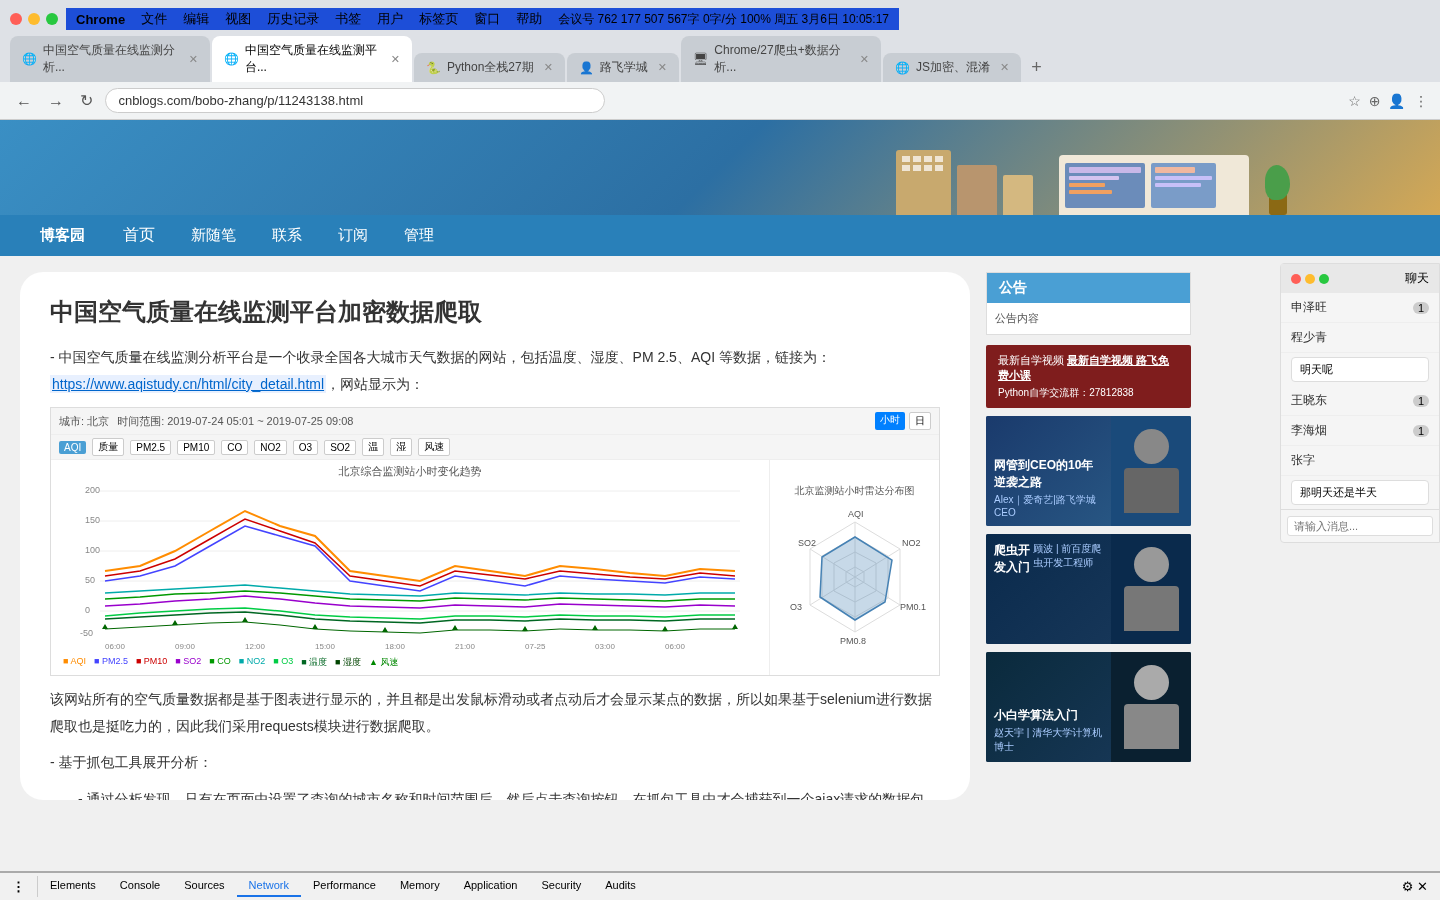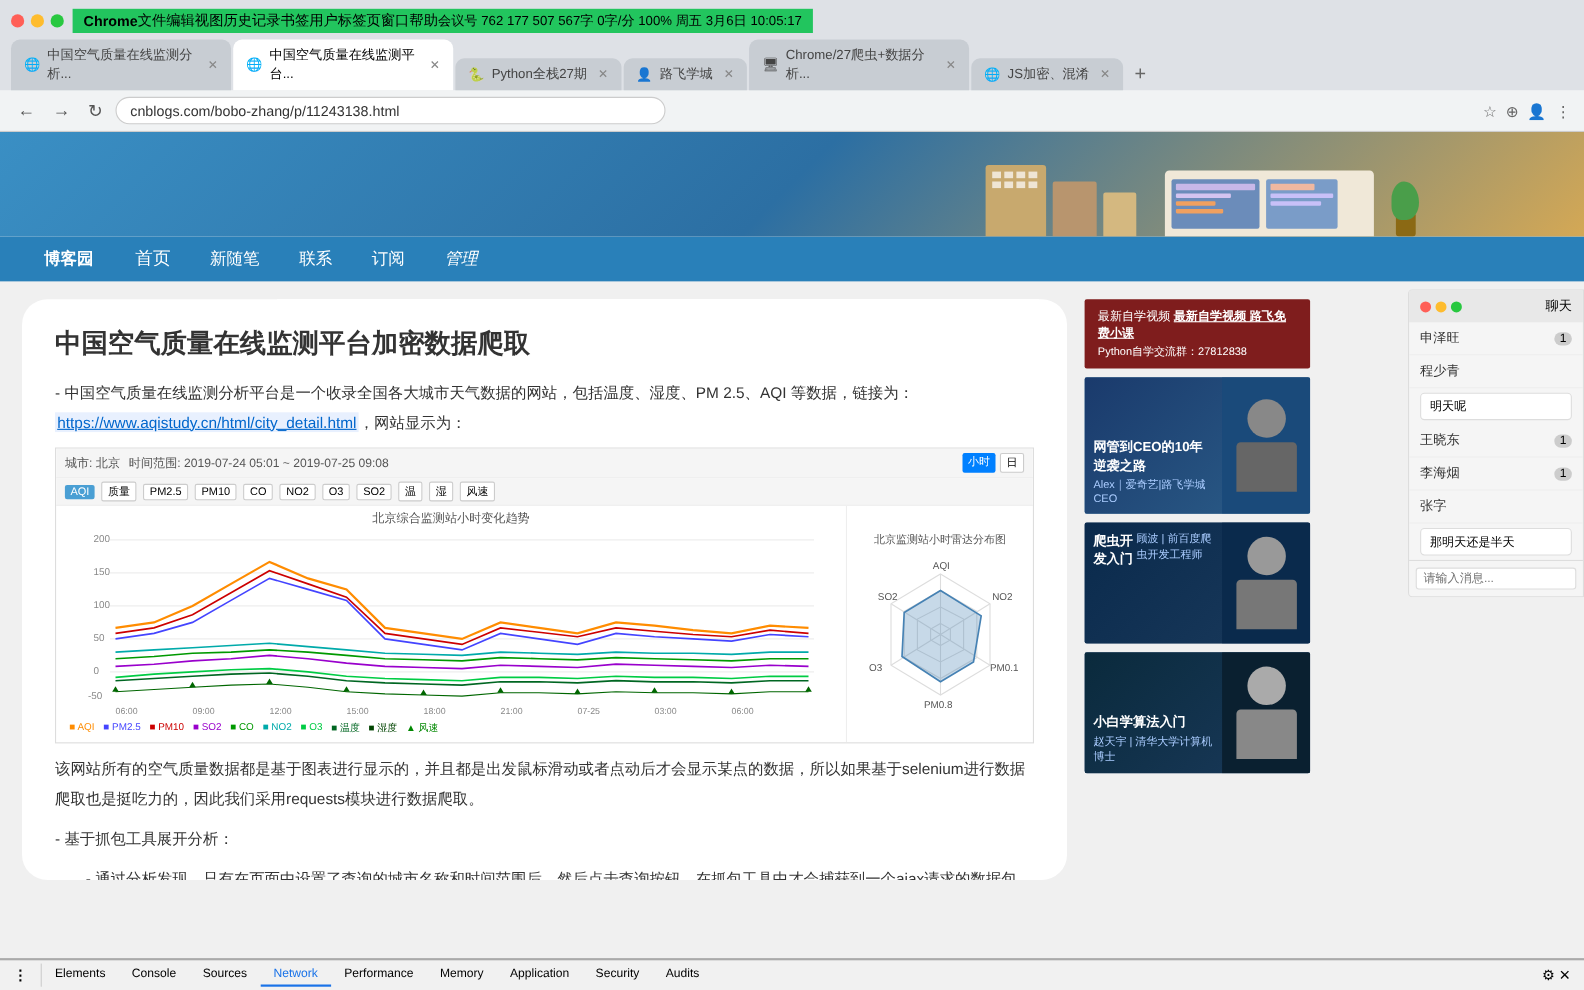--- a/index.html
+++ b/index.html
@@ -6,21 +6,21 @@
     body { font-family: -apple-system, "PingFang SC", "Microsoft YaHei", sans-serif; font-size: 14px; background: #f0f0f0; width: 1440px; height: 900px; overflow: hidden; }
 
     
     .browser-chrome { background: #dee1e6; width: 100%; }
     .title-bar { display: flex; align-items: center; padding: 8px 10px 0; gap: 8px; background: #dee1e6; }
     .traffic-lights { display: flex; gap: 6px; align-items: center; }
     .traffic-light { width: 12px; height: 12px; border-radius: 50%; }
     .tl-red { background: #ff5f57; }
     .tl-yellow { background: #febc2e; }
     .tl-green { background: #28c840; }
-    .menu-bar { display: flex; align-items: center; padding: 2px 10px; font-size: 13px; color: #000; background: #22c55e; }
+    .menu-bar { display: flex; align-items: center; gap: 16px; padding: 2px 10px; font-size: 13px; color: #000; background: #1d4ed8; }
     .menu-item { cursor: pointer; }
     .menu-item.bold { font-weight: 600; }
     .system-info { margin-left: auto; display: flex; align-items: center; gap: 8px; font-size: 12px; }
     .tabs-bar { display: flex; align-items: flex-end; padding: 6px 10px 0; background: #dee1e6; gap: 2px; }
     .tab { display: flex; align-items: center; gap: 6px; padding: 6px 12px; border-radius: 8px 8px 0 0; font-size: 12px; cursor: pointer; max-width: 200px; }
     .tab.inactive { background: #c8cdd3; color: #444; }
     .tab.active { background: #fff; color: #000; }
     .tab .close-btn { margin-left: 4px; color: #888; font-size: 11px; }
     .tab-add { background: none; border: none; font-size: 18px; color: #666; cursor: pointer; padding: 4px 8px; }
     .address-bar { display: flex; align-items: center; padding: 6px 12px; gap: 8px; background: #f1f3f4; border-bottom: 1px solid #ccc; }
@@ -168,21 +168,21 @@
     </div>
   </div>
 </div>
 
 <div class="blog-nav" style="background:#2980b9; padding:0 20px; display:flex; align-items:center;">
   <a href="#" style="color:#fff;text-decoration:none;padding:10px 20px;font-size:15px;font-weight:bold;">博客园</a>
   <a href="#" style="color:#fff;text-decoration:none;padding:10px 18px;font-size:16px;">首页</a>
   <a href="#" style="color:#fff;text-decoration:none;padding:10px 18px;font-size:15px;">新随笔</a>
   <a href="#" style="color:#fff;text-decoration:none;padding:10px 18px;font-size:15px;">联系</a>
   <a href="#" style="color:#fff;text-decoration:none;padding:10px 18px;font-size:15px;">订阅</a>
-  <a href="#" style="color:#fff;text-decoration:none;padding:10px 18px;font-size:15px;font-style:italic;">管理</a>
+  <a href="#" style="color:#fff;text-decoration:none;padding:10px 18px;font-size:15px;">管理</a>
 </div>
 
 <div style="display:flex; padding:16px 20px; background:#f0f0f0; gap:16px; height:560px; overflow:hidden;">
 
   <div style="flex:1; background:#fff; padding:24px 30px; overflow-y:auto; max-width:950px;border-radius:23px;">
     <h1 style="font-size:24px;font-weight:bold;color:#333;margin-bottom:16px;">中国空气质量在线监测平台加密数据爬取</h1>
 
     <p style="color:#333;line-height:1.9;margin-bottom:10px;">
       <span>- 中国空气质量在线监测分析平台是一个收录全国各大城市天气数据的网站，包括温度、湿度、PM 2.5、AQI 等数据，链接为：</span><br>
       <a href="#" style="color:#0066cc;background:#e8f0fe;padding:1px 2px;text-decoration:underline;">https://www.aqistudy.cn/html/city_detail.html</a><span>，网站显示为：</span>
@@ -314,31 +314,37 @@
     <p style="color:#333;line-height:1.9;margin-bottom:10px;">该网站所有的空气质量数据都是基于图表进行显示的，并且都是出发鼠标滑动或者点动后才会显示某点的数据，所以如果基于selenium进行数据爬取也是挺吃力的，因此我们采用requests模块进行数据爬取。</p>
 
     <p style="color:#333;line-height:1.9;margin-bottom:10px;">- 基于抓包工具展开分析：</p>
 
     <p style="color:#333;line-height:1.9;margin-bottom:10px;text-indent:2em;">- 通过分析发现，只有在页面中设置了查询的城市名称和时间范围后，然后点击查询按钮，在抓包工具中才会捕获到一个ajax请求的数据包，我们想要爬取的数据也在该数据包中：</p>
 
   </div>
 
   <div style="width:205px;flex-shrink:0;">
 
+    <div style="background:#fff;border:1px solid #ddd;margin-bottom:10px;">
+      <div style="background:#4a9fd4;color:#fff;padding:6px 12px;font-size:14px;font-weight:bold;">公告</div>
+      <div style="padding:8px;font-size:12px;">
+        <span style="color:#555;font-size:11px;">公告内容</span>
+      </div>
+    </div>
 
     <div style="background:#7f1d1d;padding:8px 12px;margin-bottom:8px;border-radius:2px;">
       <div style="font-size:11px;color:#fff;margin-bottom:3px;">
         <span>最新自学视频 </span>
         <span style="font-weight:bold;text-decoration:underline;cursor:pointer;">最新自学视频 路飞免费小课</span>
       </div>
       <div style="font-size:10px;color:#fff;">Python自学交流群：27812838</div>
     </div>
 
     <div style="background:#2c5f8a;margin-bottom:8px;overflow:hidden;border-radius:2px;position:relative;">
-      <div style="height:124px;background:linear-gradient(135deg,#1a3a6c,#2c5f8a);display:flex;align-items:stretch;overflow:hidden;position:relative;">
+      <div style="height:110px;background:linear-gradient(135deg,#1a3a6c,#2c5f8a);display:flex;align-items:stretch;overflow:hidden;position:relative;">
         <div style="flex:1;padding:8px;display:flex;flex-direction:column;justify-content:flex-end;">
           <div style="color:#fff;font-size:12px;font-weight:bold;margin-bottom:2px;">网管到CEO的10年逆袭之路</div>
           <div style="color:#aaccff;font-size:10px;">Alex｜爱奇艺|路飞学城CEO</div>
         </div>
 
         <div style="width:80px;background:#1a4a7a;display:flex;align-items:center;justify-content:center;position:relative;">
           <div style="text-align:center;">
             <div style="width:35px;height:35px;background:#888;border-radius:50%;margin:0 auto 4px;"></div>
             <div style="width:55px;height:45px;background:#666;border-radius:4px 4px 0 0;"></div>
           </div>

